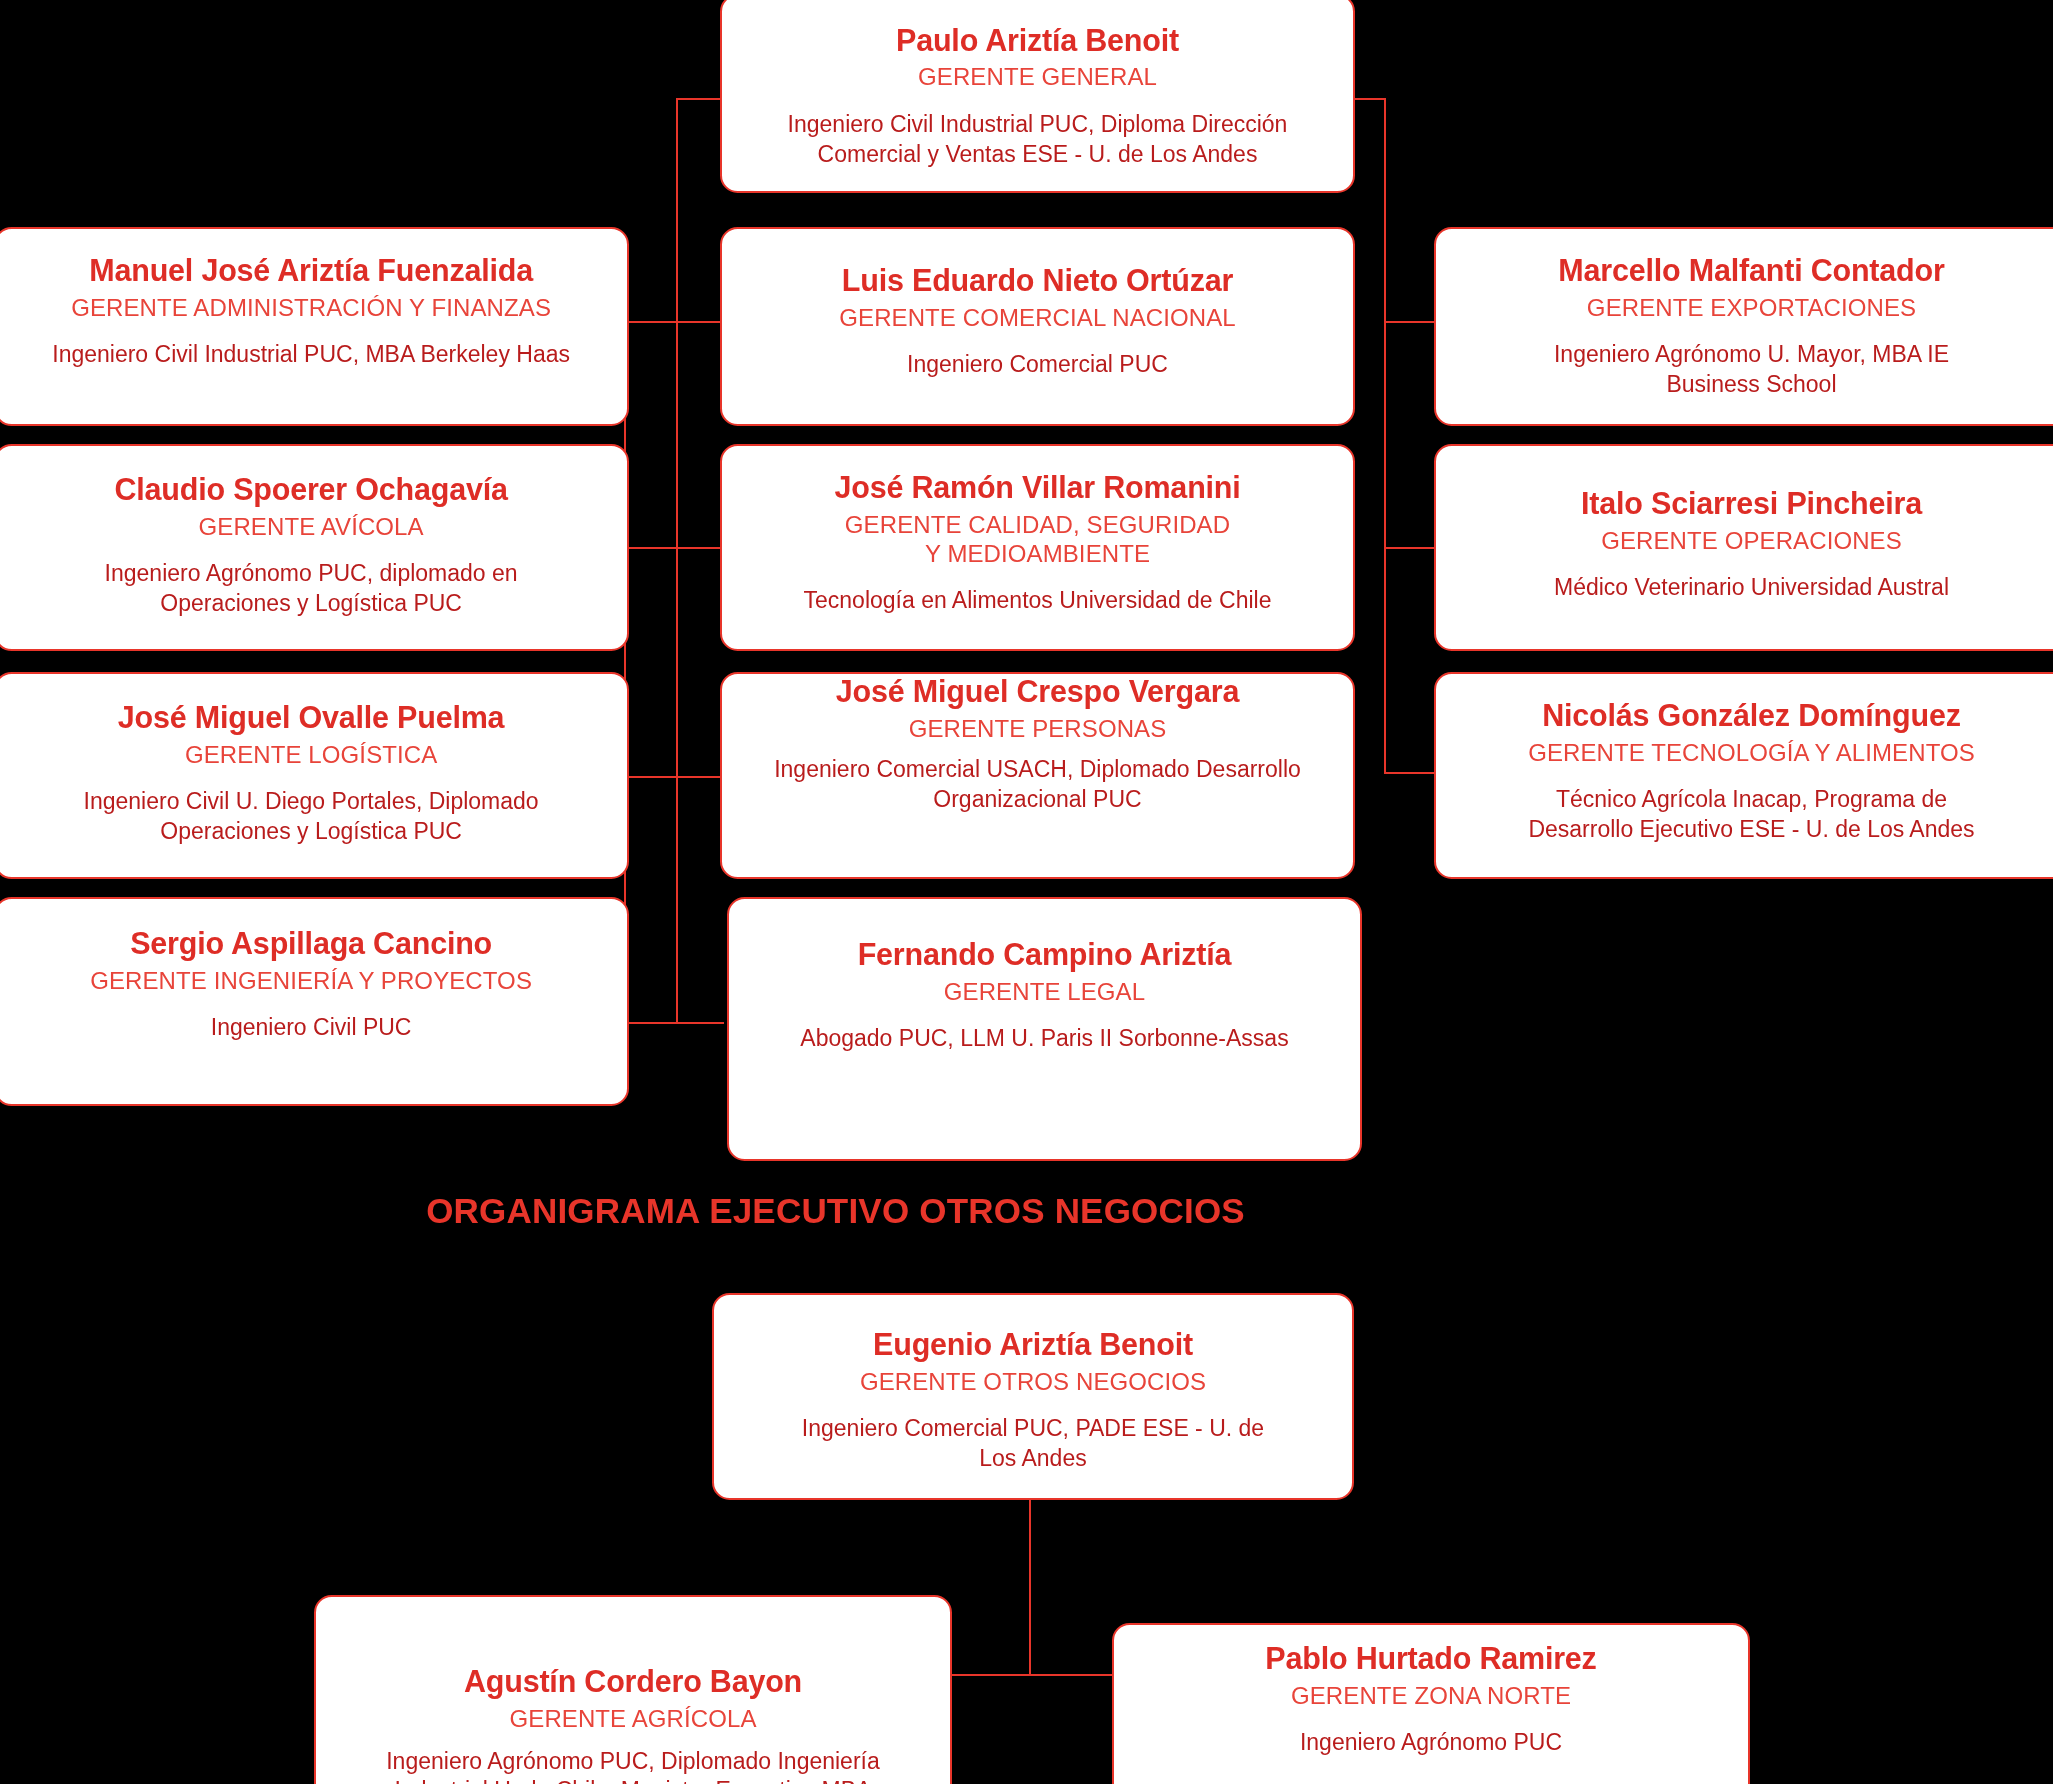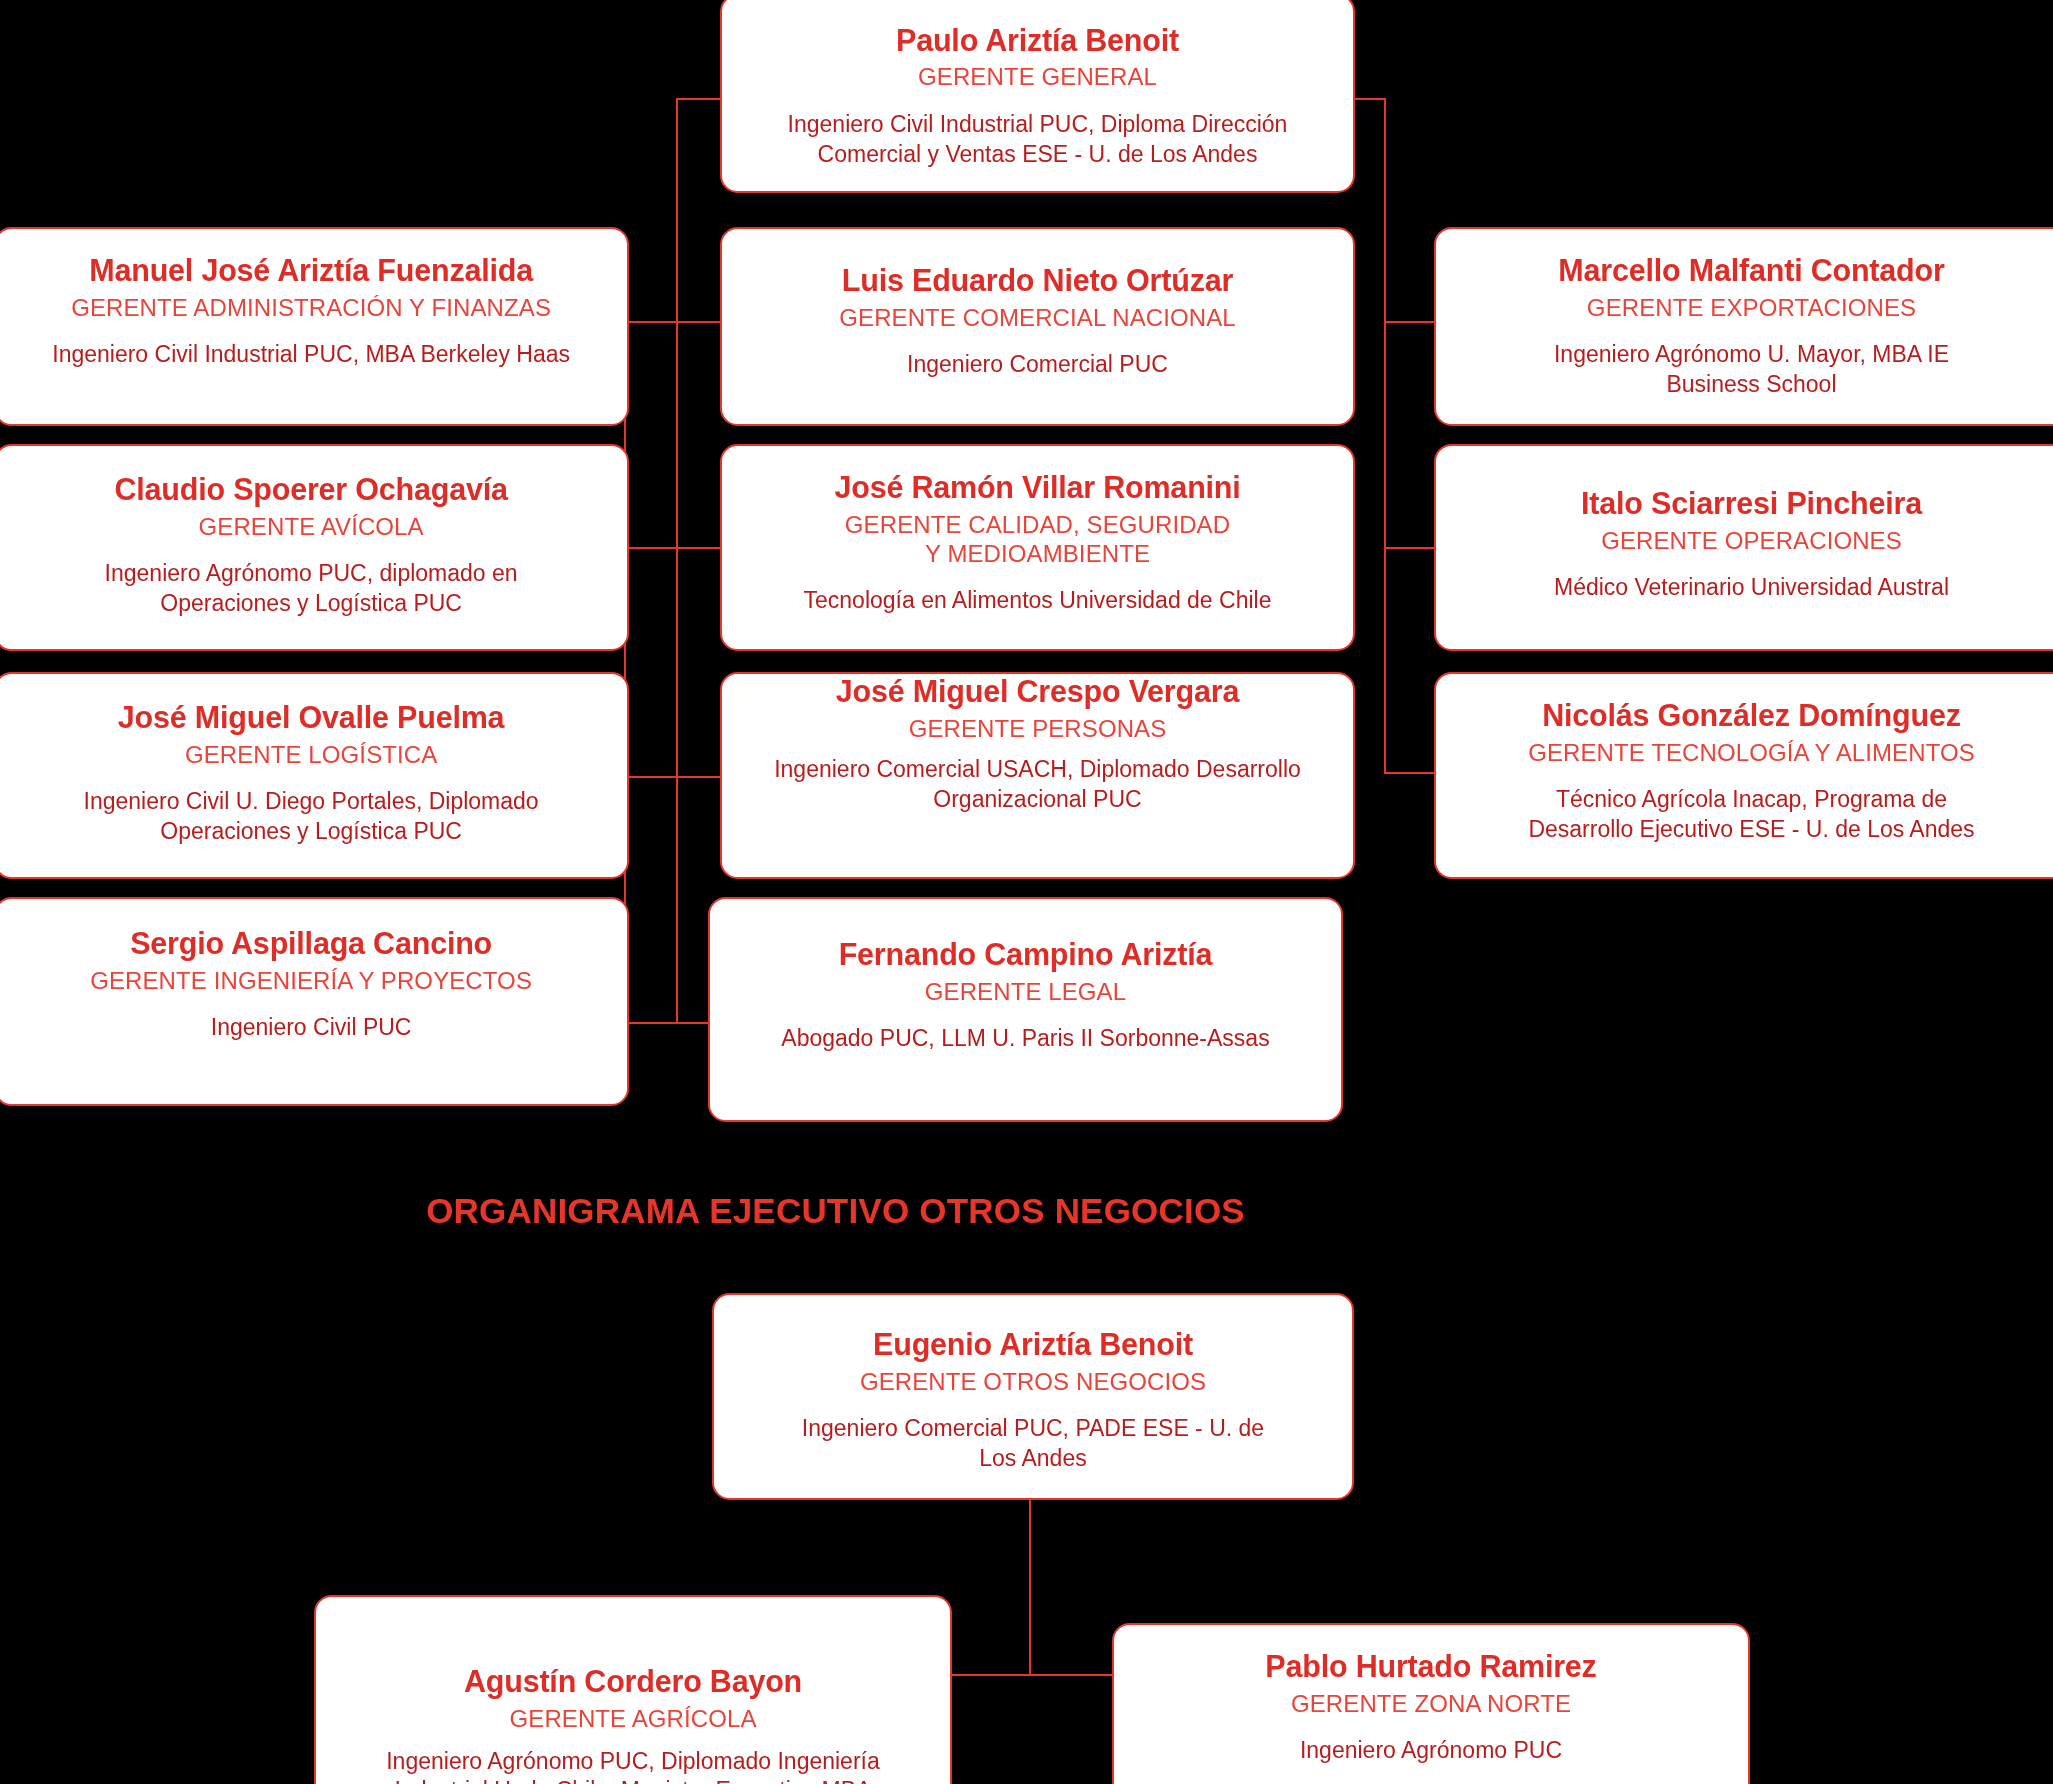--- a/index.html
+++ b/index.html
@@ -183,21 +183,21 @@
     <div class="pad" style="">
       <div class="c-name">José Miguel Crespo Vergara</div>
       <div class="gap-s"></div>
       <div class="c-role">GERENTE PERSONAS</div>
       <div class="gap-m" style="height:11.2px;"></div>
       <div class="c-edu">Ingeniero Comercial USACH, Diplomado Desarrollo</div>
       <div class="c-edu">Organizacional PUC</div>
     </div>
   </div>
 
-  <div class="card" style="left:708px; top:897px; width:635px; height:225px;">
+  <div class="card" style="left:727px; top:897px; width:635px; height:264px;">
     <div class="pad" style="padding-top:38px;">
       <div class="c-name">Fernando Campino Ariztía</div>
       <div class="gap-s"></div>
       <div class="c-role">GERENTE LEGAL</div>
       <div class="gap-m"></div>
       <div class="c-edu">Abogado PUC, LLM U. Paris II Sorbonne-Assas</div>
     </div>
   </div>
 
   <div class="card" style="left:1434px; top:227px; width:635px; height:199px;">
@@ -255,21 +255,21 @@
       <div class="c-name">Agustín Cordero Bayon</div>
       <div class="gap-s"></div>
       <div class="c-role">GERENTE AGRÍCOLA</div>
       <div class="gap-m" style="height:13px;"></div>
       <div class="c-edu">Ingeniero Agrónomo PUC, Diplomado Ingeniería</div>
       <div class="c-edu">Industrial U. de Chile, Magister Executive MBA</div>
     </div>
   </div>
 
   <div class="card" style="left:1112px; top:1623px; width:638px; height:192px;">
-    <div class="pad" style="padding-top:24px;">
+    <div class="pad" style="padding-top:16px;">
       <div class="c-name">Pablo Hurtado Ramirez</div>
       <div class="gap-s"></div>
       <div class="c-role">GERENTE ZONA NORTE</div>
       <div class="gap-m"></div>
       <div class="c-edu">Ingeniero Agrónomo PUC</div>
     </div>
   </div>
 
 </div>
 

